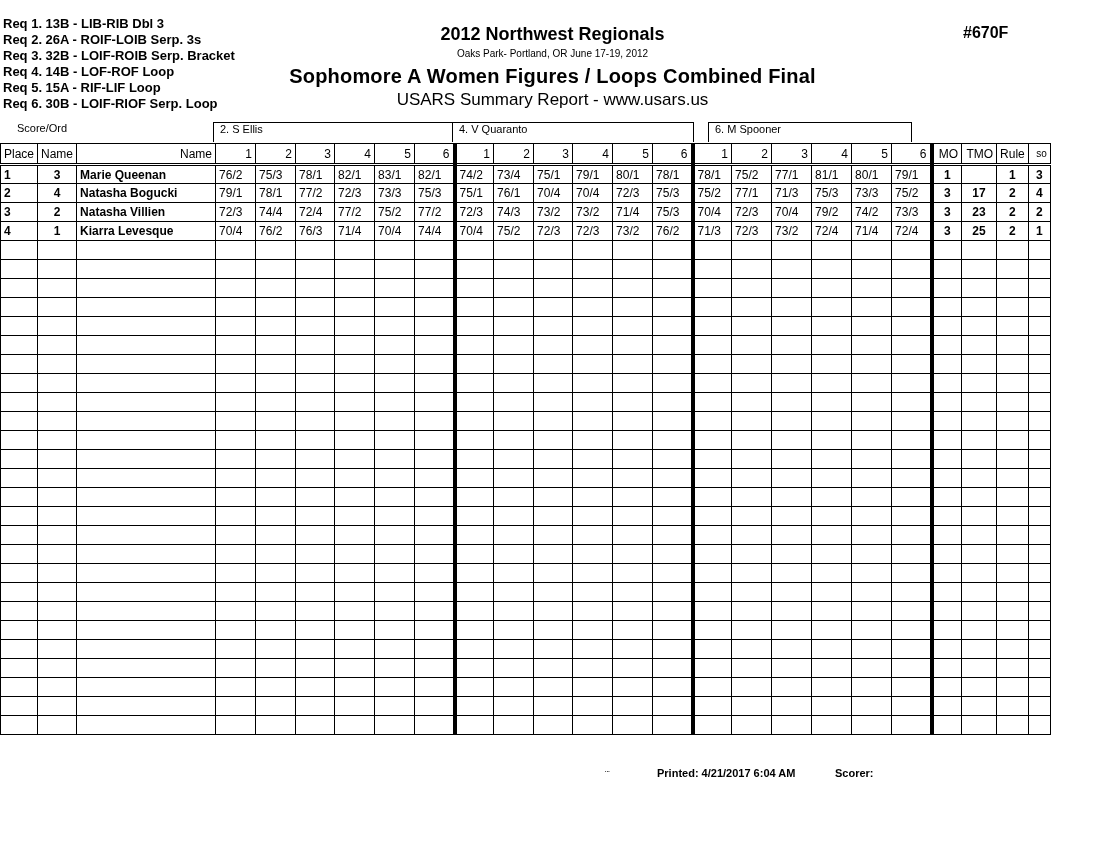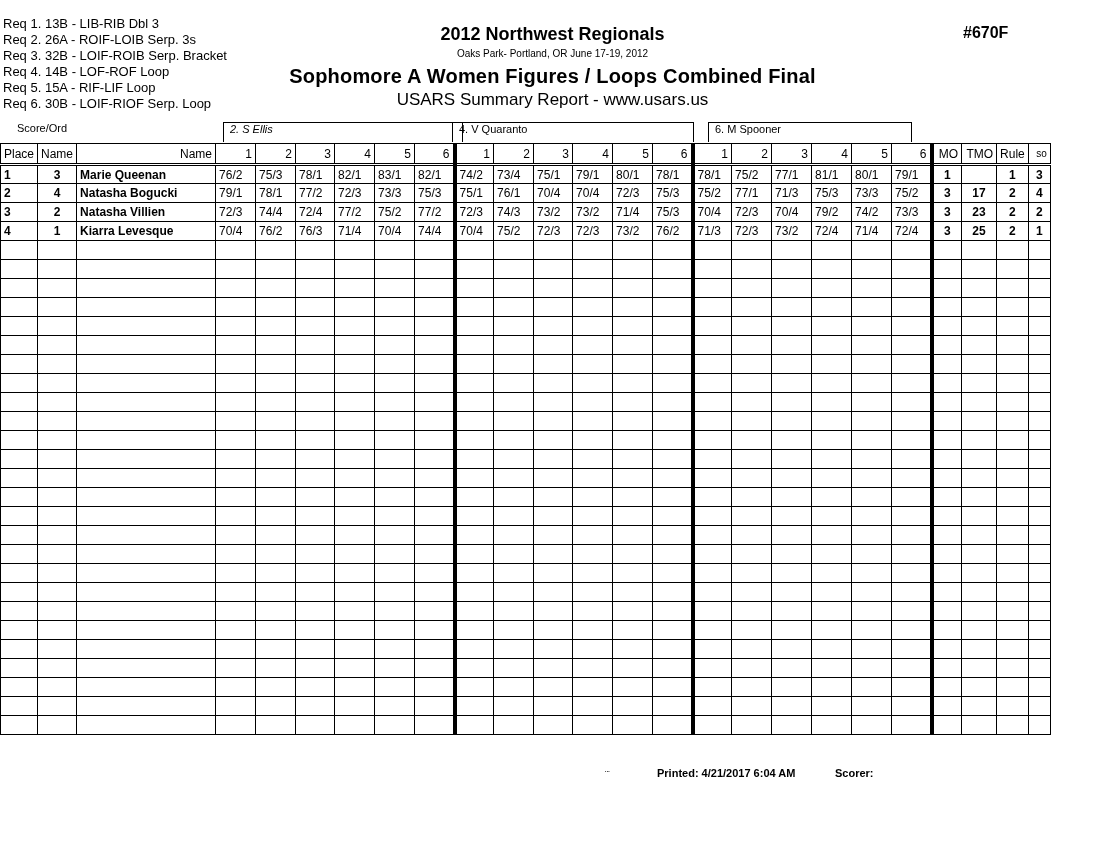--- a/index.html
+++ b/index.html
@@ -1,17 +1,17 @@
 <!DOCTYPE html>
 <html><head>
 <meta charset="utf-8">
 <style>
   html, body { margin:0; padding:0; background:#fff; }
   body { width:1100px; height:850px; position:relative; overflow:hidden; font-family:"Liberation Sans", sans-serif; color:#000; }
-  .reqs { position:absolute; left:3px; top:16px; font-weight:normal; font-size:13px; line-height:16px; }
+  .reqs { position:absolute; left:3px; top:16px; font-weight:bold; font-size:13px; line-height:16px; }
   .reqs div { white-space:nowrap; }
   .title-block { position:absolute; left:270px; top:22px; width:565px; text-align:center; }
   .t1 { font-size:18px; font-weight:bold; line-height:24px; }
   .t2 { font-size:10px; line-height:16px; }
   .t3 { font-size:20px; font-weight:bold; line-height:28px; letter-spacing:0.2px; }
   .t4 { font-size:17px; line-height:20px; }
   .evt { position:absolute; left:963px; top:24px; font-size:16px; font-weight:bold; }
   .scoreord { position:absolute; left:17px; top:122px; font-size:11px; }
   .judge { position:absolute; top:122px; height:20px; border:1px solid #000; border-bottom:none; font-size:11px; padding-left:6px; box-sizing:border-box; }
   table.grid { position:absolute; left:0; top:143px; border-collapse:collapse; table-layout:fixed; }
@@ -41,21 +41,21 @@
 <div class="title-block">
   <div class="t1">2012 Northwest Regionals</div>
   <div class="t2">Oaks Park- Portland, OR  June 17-19, 2012</div>
   <div class="t3">Sophomore A Women Figures / Loops Combined Final</div>
   <div class="t4">USARS Summary Report - www.usars.us</div>
 </div>
 
 <div class="evt">#670F</div>
 
 <div class="scoreord">Score/Ord</div>
-<div class="judge" style="left:223px;width:240px;font-style:italic;">2.  S Ellis</div>
+<div class="judge" style="left:213px;width:240px;">2.  S Ellis</div>
 <div class="judge" style="left:452px;width:242px;">4.  V Quaranto</div>
 <div class="judge" style="left:708px;width:204px;">6.  M Spooner</div>
 
 <table class="grid" id="grid">
   <colgroup>
     <col style="width:37px">
       <col style="width:37px">
       <col style="width:139px">
     <col style="width:40px">
       <col style="width:40px">

